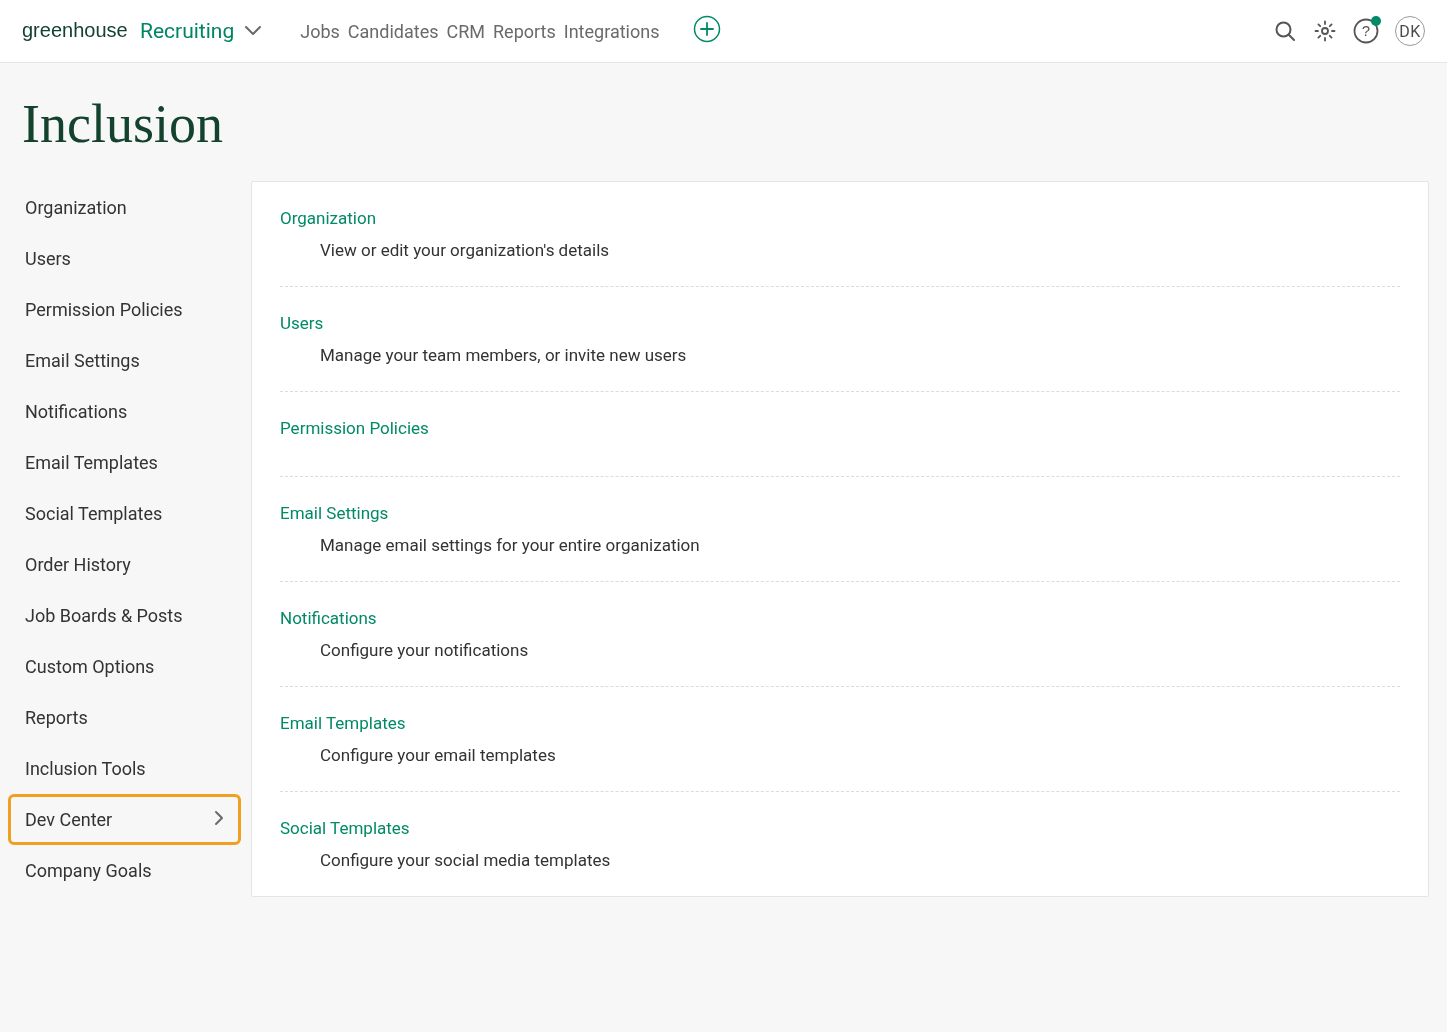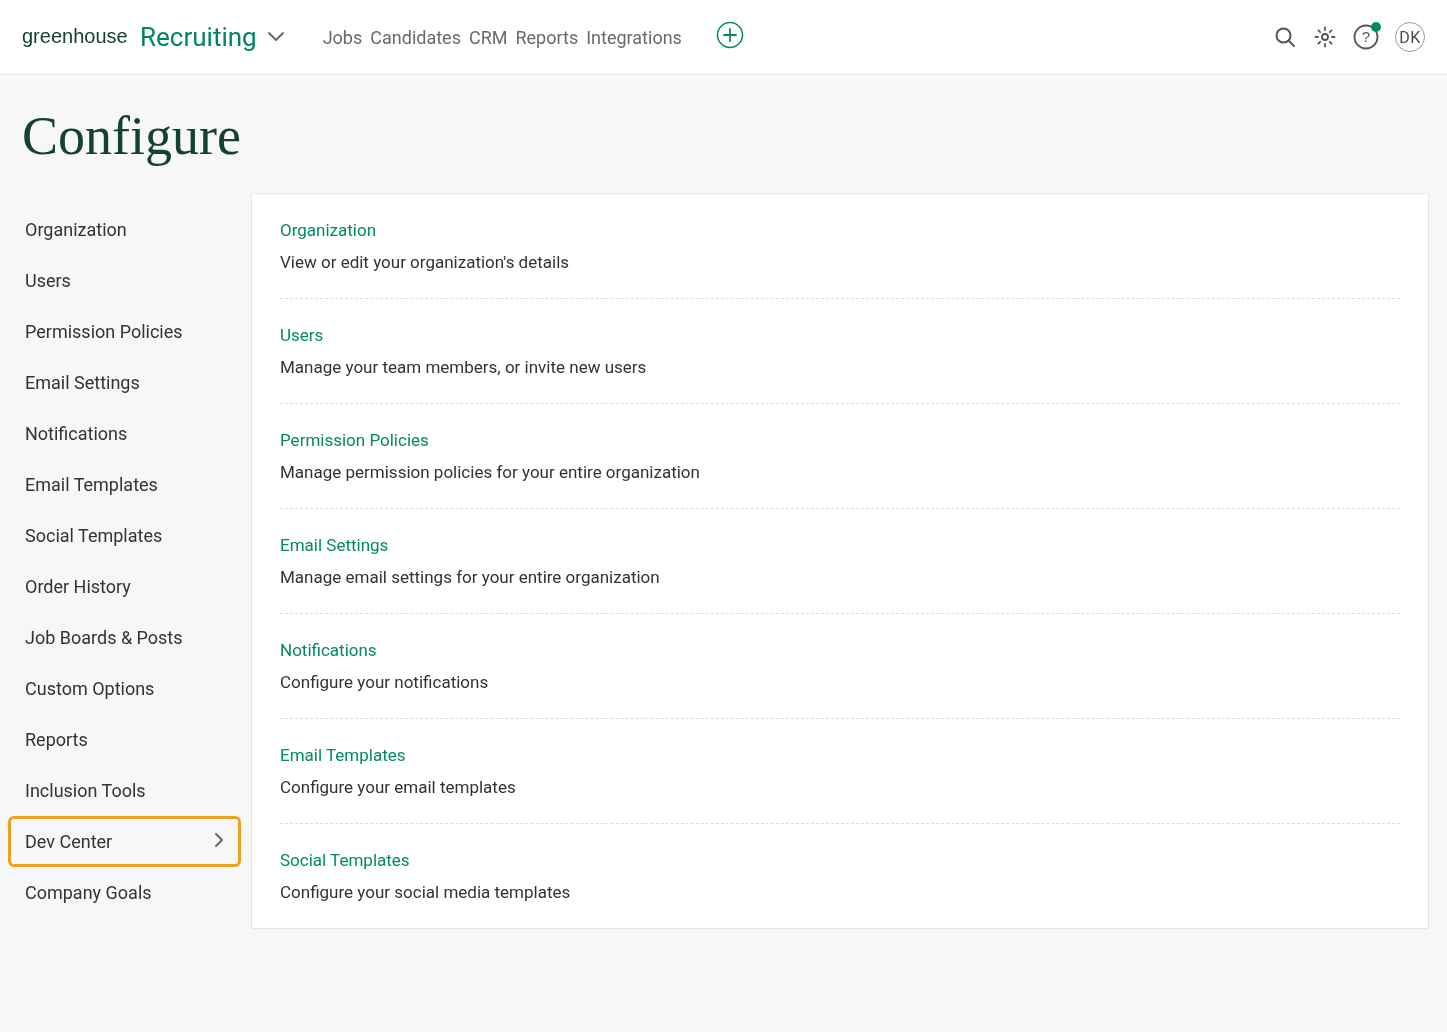--- a/index.html
+++ b/index.html
@@ -9,37 +9,37 @@
     }
     body {
       font-family: -apple-system, BlinkMacSystemFont, "Segoe UI", Roboto, Helvetica, Arial, sans-serif;
       background: #f7f7f7;
       color: #333;
       font-size: 15.5px;
     }
     .topbar {
       background: #fff;
       border-bottom: 1px solid #e5e5e5;
-      height: 75px;
+      height: 63px;
       display: flex;
       align-items: center;
       padding: 0 22px;
     }
     .brand {
       display: flex;
       align-items: center;
       gap: 10px;
       cursor: pointer;
     }
     .brand svg.logo {
       display: block;
     }
     .brand-sub {
       color: #008562;
-      font-size: 26px;
+      font-size: 21px;
       font-weight: 400;
       margin-left: 2px;
     }
     .chev-down svg {
       display: block;
     }
     .nav-links {
       display: flex;
       gap: 8px;
       margin-left: 38px;
@@ -140,20 +140,21 @@
     .section-title {
       color: #028a66;
       font-size: 17px;
       font-weight: 400;
       margin-bottom: 12px;
       cursor: pointer;
     }
     .section-desc {
       color: #333;
       font-size: 17px;
+      margin-left: 40px;
     }
     .chev-right {
       color: #6a6a6a;
     }
   </style>
 </head>
 <body>
 
 <div class="topbar">
   <div class="brand">
@@ -204,21 +205,21 @@
       <svg width="26" height="26" viewBox="0 0 26 26">
           <circle cx="13" cy="13" r="11.5" fill="none" stroke="#555" stroke-width="1.8"></circle>
           <text x="13" y="18" text-anchor="middle" font-size="15" fill="#555" font-family="Arial">?</text>
         </svg>
       <span class="help-dot"></span>
     </span>
     <span class="avatar">DK</span>
   </div>
 </div>
 
-<h1 class="page-title">Configure</h1>
+<h1 class="page-title">Inclusion</h1>
 
 <div class="layout">
   <div class="sidebar" id="sidebar">
       <div class="sidebar-item">
         <span>Organization</span>
       </div>
       <div class="sidebar-item">
         <span>Users</span>
       </div>
       <div class="sidebar-item">
@@ -265,21 +266,20 @@
       <div class="section">
         <div class="section-title">Organization</div>
         <div class="section-desc">View or edit your organization's details</div>
       </div>
       <div class="section">
         <div class="section-title">Users</div>
         <div class="section-desc">Manage your team members, or invite new users</div>
       </div>
       <div class="section">
         <div class="section-title">Permission Policies</div>
-        <div class="section-desc">Manage permission policies for your entire organization</div>
       </div>
       <div class="section">
         <div class="section-title">Email Settings</div>
         <div class="section-desc">Manage email settings for your entire organization</div>
       </div>
       <div class="section">
         <div class="section-title">Notifications</div>
         <div class="section-desc">Configure your notifications</div>
       </div>
       <div class="section">

